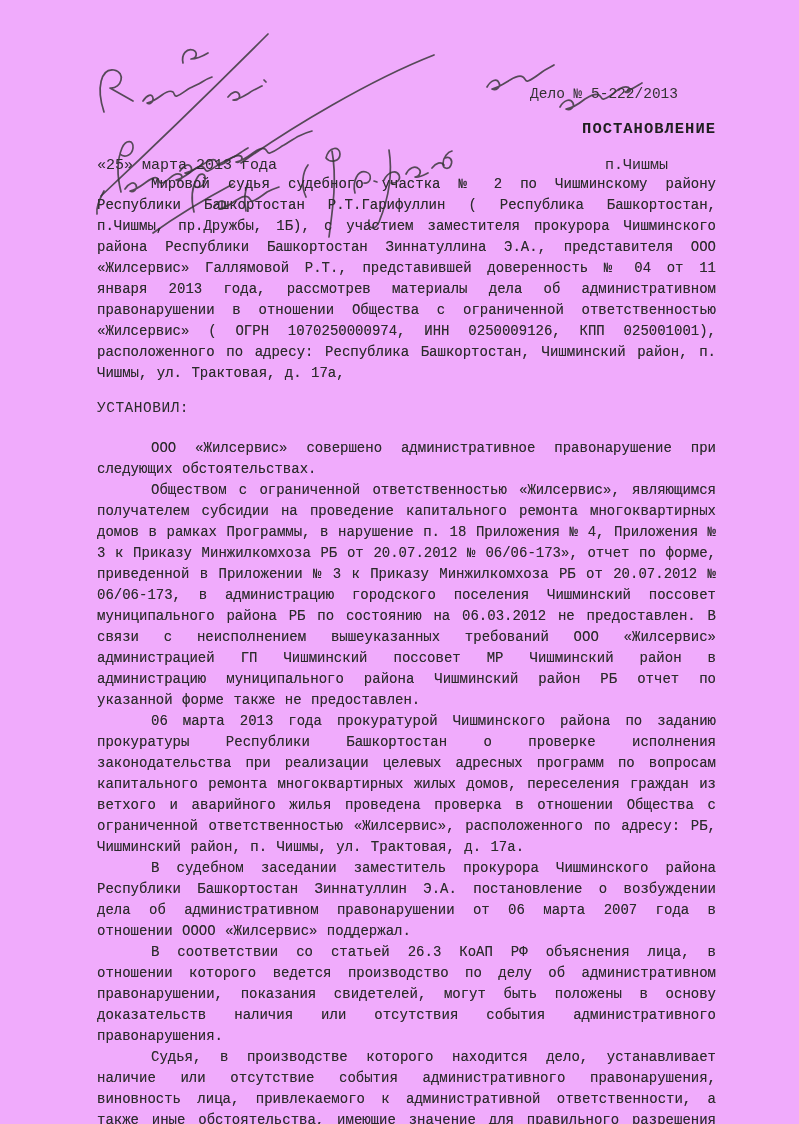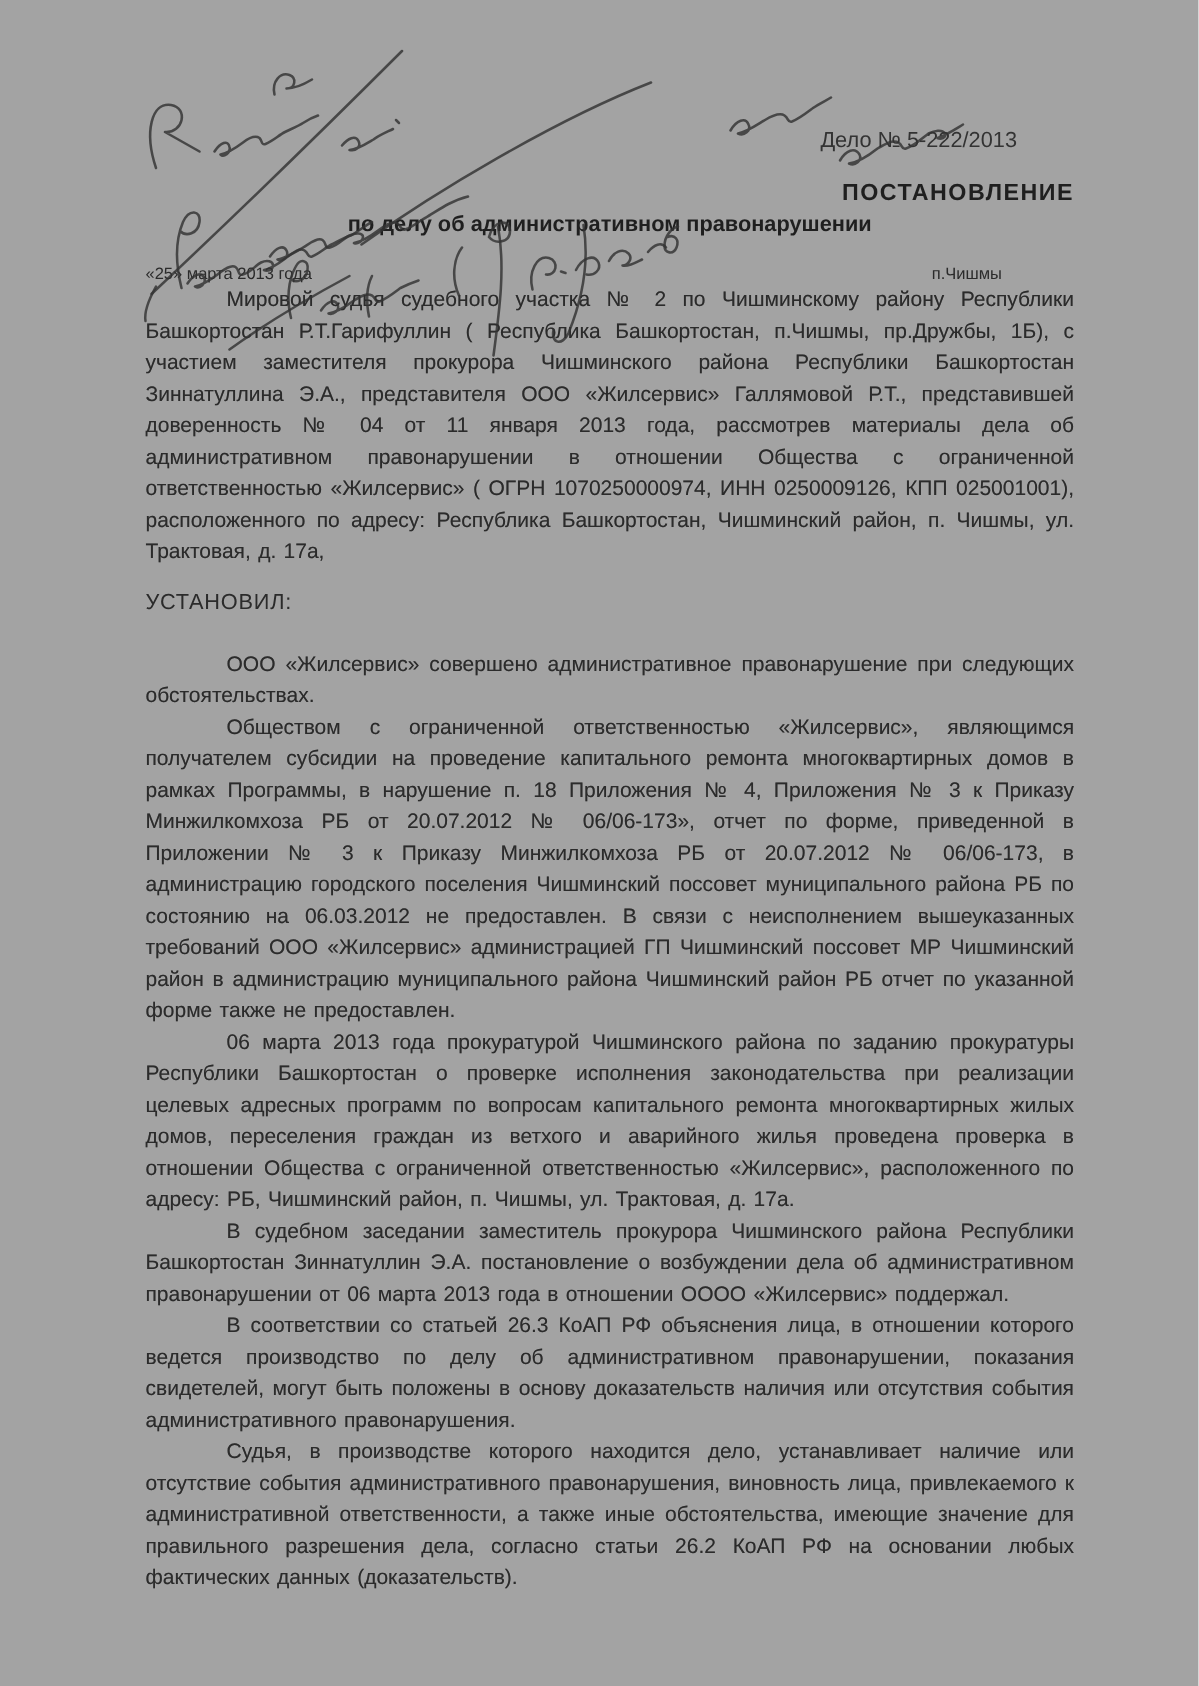--- a/index.html
+++ b/index.html
@@ -4,22 +4,22 @@
 <style>
   html, body {
     margin: 0;
     padding: 0;
     background: #ffffff;
   }
   .page {
     position: relative;
     width: 799px;
     height: 1124px;
-    background: #a3a3a3;
-    font-family: Liberation Sans, sans-serif;
+    background: #f0abfc;
+    font-family: Liberation Mono, monospace;
     color: #2b2b2b;
     overflow: hidden;
   }
   .content {
     position: absolute;
     left: 97px;
     top: 86px;
     width: 619px;
   }
   .case-number {
@@ -41,21 +41,21 @@
     margin: 4px 0 0 0;
     text-align: center;
     font-size: 14.5px;
     font-weight: bold;
     color: #1f1f1f;
   }
   .date-row {
     display: flex;
     justify-content: space-between;
     margin-top: 19px;
-    font-size: 11px;
+    font-size: 15px;
   }
   .date-row .place { margin-right: 48px; }
   .para {
     margin: 0;
     font-size: 14px;
     line-height: 21px;
     text-align: justify;
     text-indent: 54px;
     word-spacing: 1px;
     text-shadow: 0 0 0.4px rgba(45,45,45,0.45);
@@ -83,34 +83,33 @@
   }
 </style>
 </head>
 <body>
 
 <div class="page">
 
   <div class="content">
     <div class="case-number">Дело № 5-222/2013</div>
     <h1 class="doc-title">ПОСТАНОВЛЕНИЕ</h1>
-    <h2 class="doc-subtitle">по делу об административном правонарушении</h2>
     <div class="date-row">
       <span class="date">«25» марта 2013 года</span>
       <span class="place">п.Чишмы</span>
     </div>
 
     <p class="para intro">Мировой судья судебного участка № 2 по Чишминскому району Республики Башкортостан Р.Т.Гарифуллин ( Республика Башкортостан, п.Чишмы, пр.Дружбы, 1Б), с участием заместителя прокурора Чишминского района Республики Башкортостан Зиннатуллина Э.А., представителя ООО «Жилсервис» Галлямовой Р.Т., представившей доверенность № 04 от 11 января 2013 года, рассмотрев материалы дела об административном правонарушении в отношении Общества с ограниченной ответственностью «Жилсервис» ( ОГРН 1070250000974, ИНН 0250009126, КПП 025001001), расположенного по адресу: Республика Башкортостан, Чишминский район, п. Чишмы, ул. Трактовая, д. 17а,</p>
 
     <div class="established">УСТАНОВИЛ:</div>
 
     <p class="para">ООО «Жилсервис» совершено административное правонарушение при следующих обстоятельствах.</p>
     <p class="para">Обществом с ограниченной ответственностью «Жилсервис», являющимся получателем субсидии на проведение капитального ремонта многоквартирных домов в рамках Программы, в нарушение п. 18 Приложения № 4, Приложения № 3 к Приказу Минжилкомхоза РБ от 20.07.2012 № 06/06-173», отчет по форме, приведенной в Приложении № 3 к Приказу Минжилкомхоза РБ от 20.07.2012 № 06/06-173, в администрацию городского поселения Чишминский поссовет муниципального района РБ по состоянию на 06.03.2012 не предоставлен. В связи с неисполнением вышеуказанных требований ООО «Жилсервис» администрацией ГП Чишминский поссовет МР Чишминский район в администрацию муниципального района Чишминский район РБ отчет по указанной форме также не предоставлен.</p>
     <p class="para">06 марта 2013 года прокуратурой Чишминского  района по заданию прокуратуры Республики Башкортостан о проверке исполнения законодательства при реализации целевых адресных программ по вопросам капитального ремонта многоквартирных жилых домов, переселения граждан из ветхого и аварийного жилья проведена проверка в отношении Общества с ограниченной ответственностью «Жилсервис», расположенного по адресу: РБ, Чишминский район, п. Чишмы, ул. Трактовая, д. 17а.</p>
-    <p class="para">В судебном заседании заместитель прокурора Чишминского района Республики Башкортостан Зиннатуллин Э.А. постановление о возбуждении дела об административном правонарушении от 06 марта 2013 года в отношении ОООО «Жилсервис» поддержал.</p>
+    <p class="para">В судебном заседании заместитель прокурора Чишминского района Республики Башкортостан Зиннатуллин Э.А. постановление о возбуждении дела об административном правонарушении от 06 марта 2007 года в отношении ОООО «Жилсервис» поддержал.</p>
     <p class="para">В соответствии со статьей 26.3 КоАП РФ объяснения лица, в отношении которого ведется производство по делу об административном правонарушении, показания свидетелей, могут быть положены в основу доказательств наличия или отсутствия события административного правонарушения.</p>
     <p class="para">Судья, в производстве которого находится дело, устанавливает наличие или отсутствие события административного правонарушения, виновность лица, привлекаемого к административной ответственности, а также иные обстоятельства, имеющие значение для правильного разрешения дела, согласно статьи 26.2 КоАП РФ на основании любых фактических данных (доказательств).</p>
 
   </div>
 
   <svg class="handwriting" viewBox="0 0 799 1124" aria-hidden="true">
     <g>
 
       <path d="M101,196 C150,150 220,82 268,34" stroke-width="2"></path>
       <path d="M104,191 C99,200 96,208 97,214"></path>

